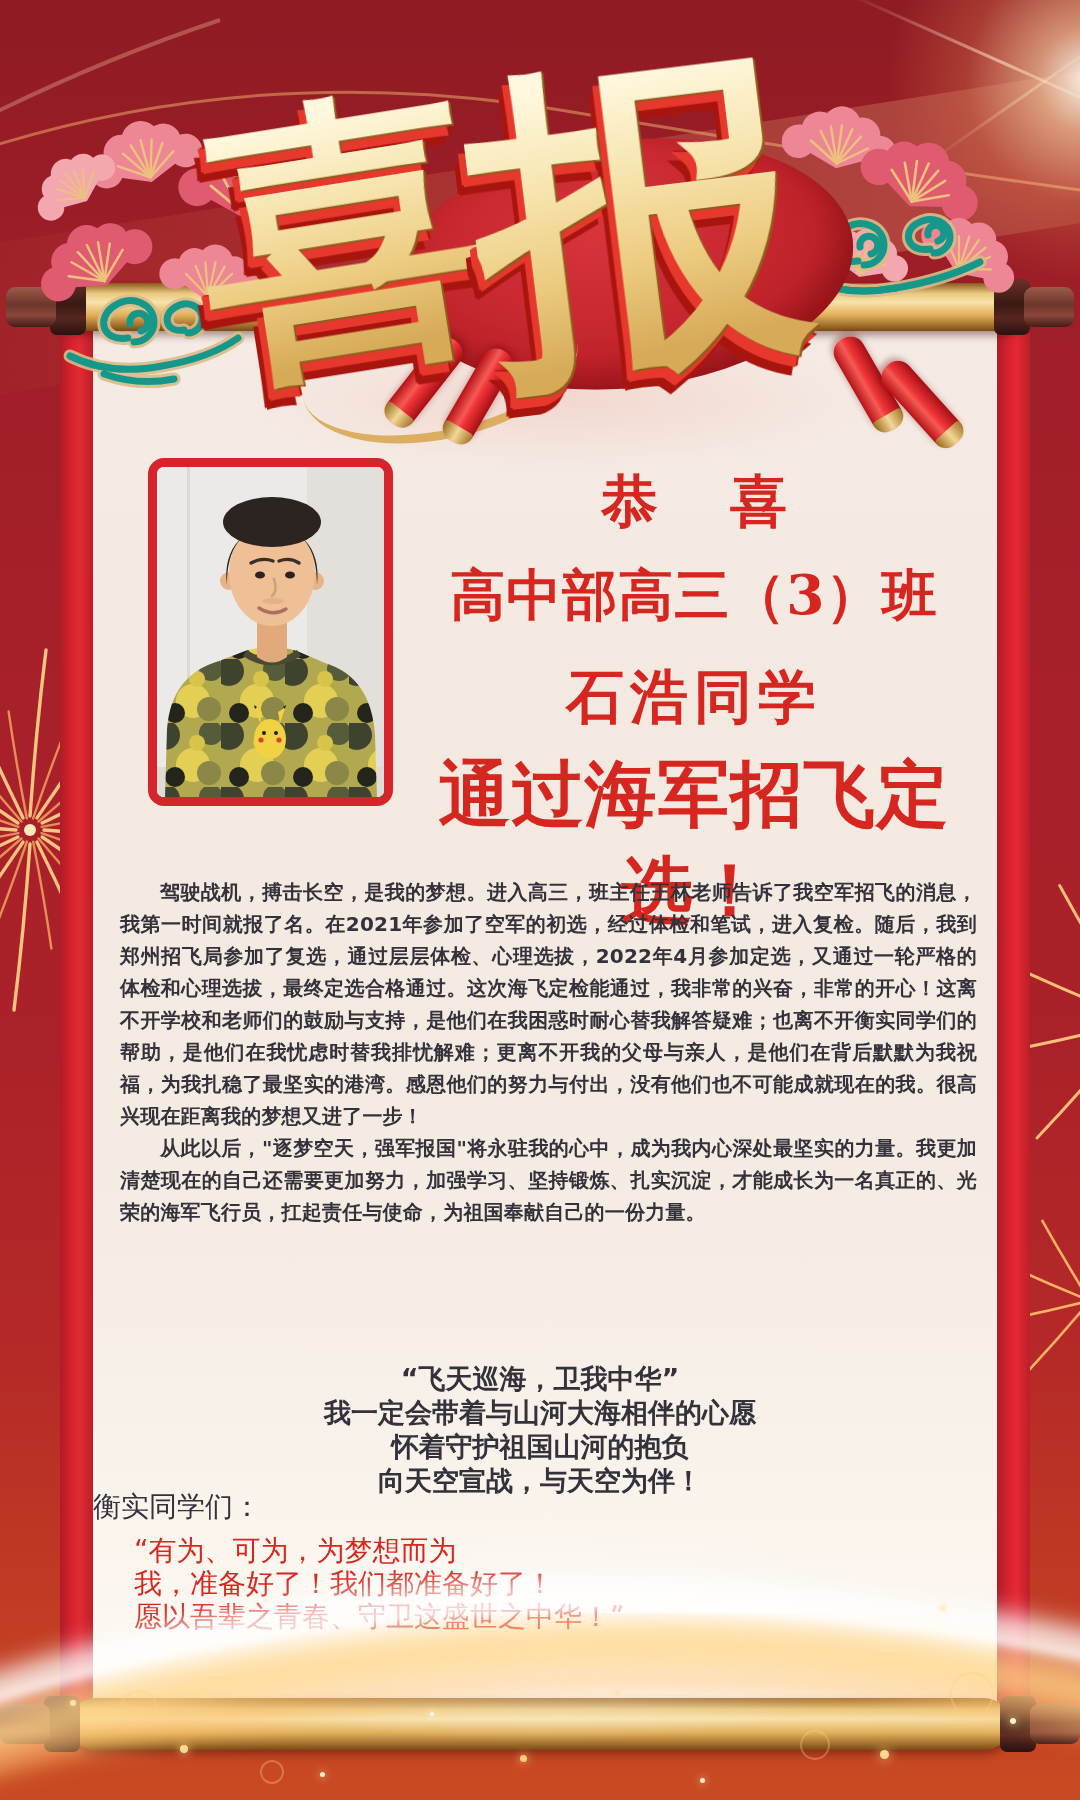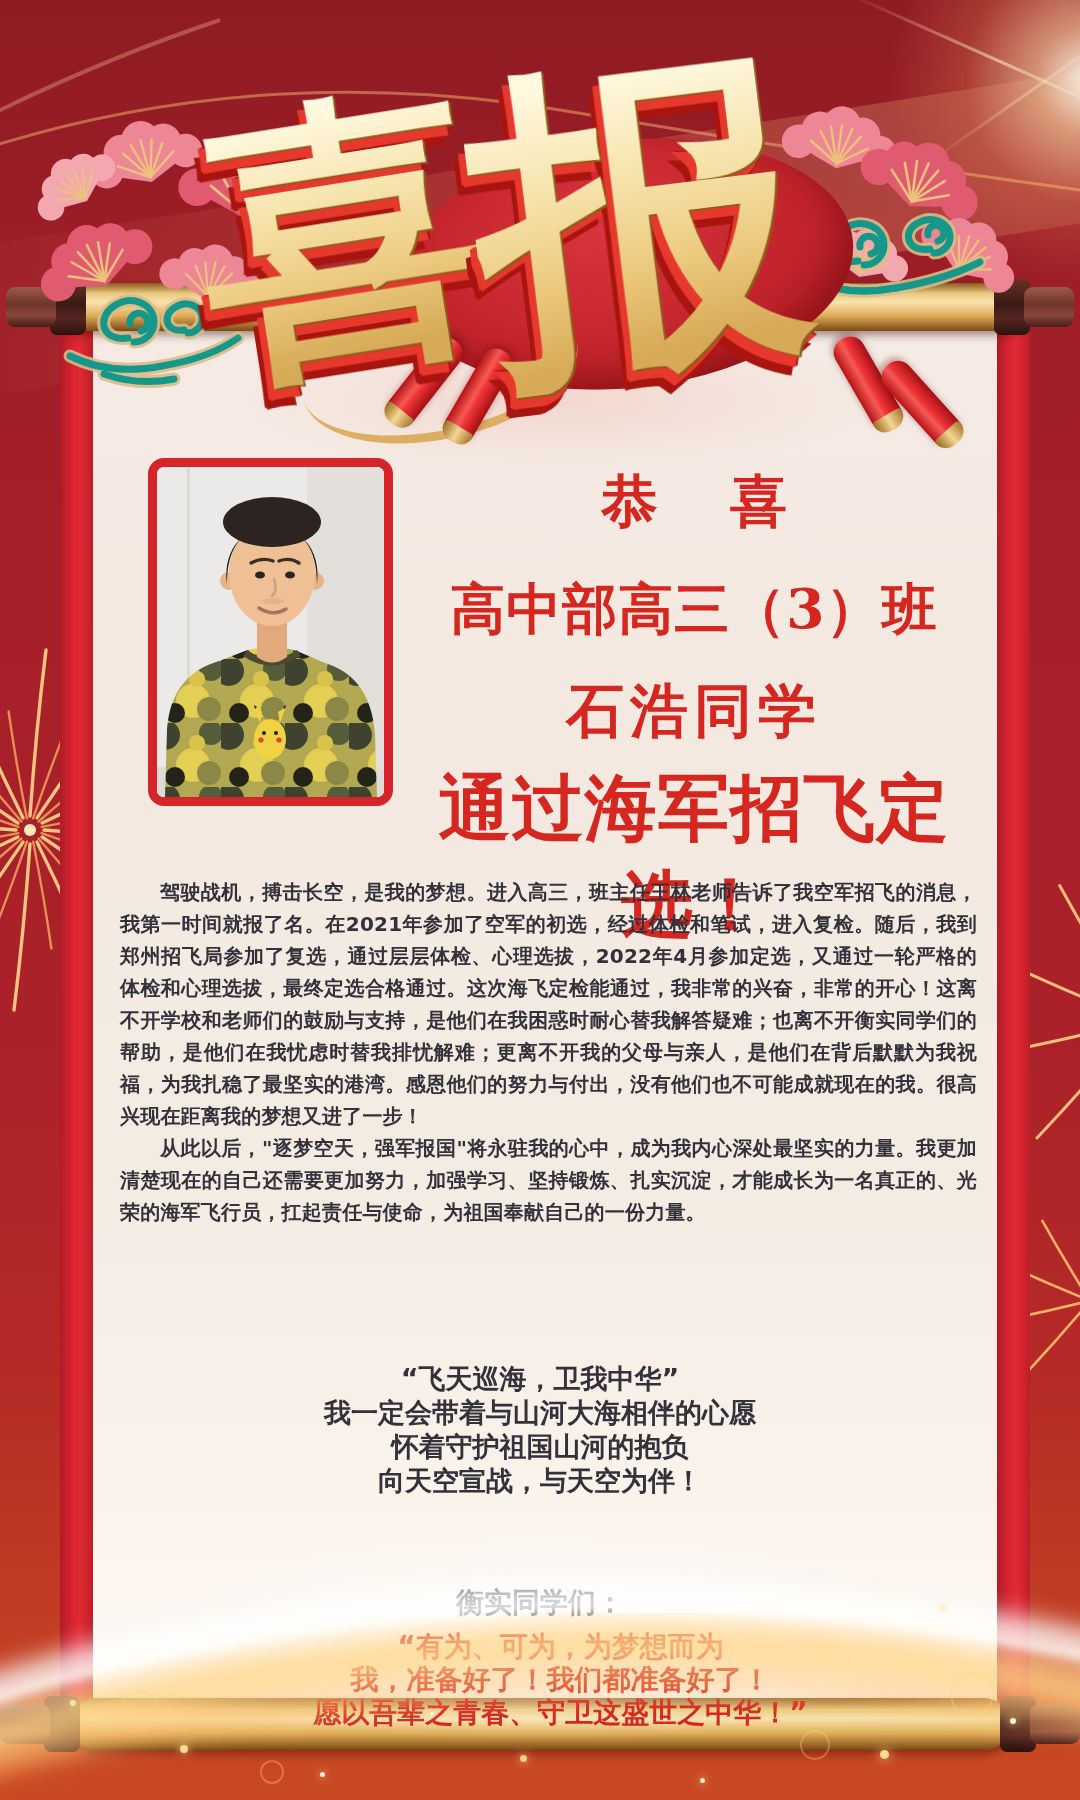--- a/index.html
+++ b/index.html
@@ -60,31 +60,31 @@
   .kr1{left:408px;top:330px;transform:rotate(-142deg);}
   .kr2{left:462px;top:344px;transform:rotate(-150deg);}
   .kr3{left:852px;top:332px;transform:rotate(150deg);}
   .kr4{left:906px;top:352px;transform:rotate(138deg);}
   
   .photo{left:148px;top:458px;width:245px;height:348px;z-index:4;box-sizing:border-box;
     border:9px solid #d6242b;border-radius:16px;background:#fff;overflow:hidden;}
   
   .congrats{left:400px;top:452px;width:588px;z-index:4;text-align:center;color:#d5271f;
     font-family:"DejaVu Serif","Liberation Serif",serif;font-weight:bold;}
-  .congrats .greeting{font-size:57px;letter-spacing:26px;text-indent:26px;padding-top:12px;margin-bottom:32px;}
+  .congrats .greeting{font-size:57px;letter-spacing:26px;text-indent:26px;padding-top:12px;margin-bottom:18px;}
   .congrats .class-line{font-size:55px;letter-spacing:1px;margin-bottom:26px;}
   .congrats .student-line{font-size:58px;letter-spacing:6px;margin-bottom:10px;}
   .congrats .achieve-line{font-size:72px;letter-spacing:1px;}
   
   .article{left:120px;top:876px;width:857px;z-index:4;color:#33323b;font-size:20px;line-height:32px;
     font-weight:bold;text-align:justify;letter-spacing:.2px;}
   .article p{margin:0;text-indent:2em;}
   .pledge{left:93px;top:1362px;width:894px;z-index:6;text-align:center;color:#33323b;
     font-size:27px;line-height:34px;font-weight:bold;}
-  .closing{left:93px;top:1584px;width:894px;z-index:6;text-align:center;font-weight:bold;}
+  .closing{left:93px;top:1488px;width:894px;z-index:6;text-align:left;font-weight:normal;}
   .closing .salutation{color:#33323b;font-size:28px;margin-bottom:8px;}
   .closing .red-lines div{color:#d5271f;font-size:28px;line-height:33px;margin-left:41px;}
   
   .deco{z-index:4;pointer-events:none;}
   svg{display:block;}
   
   .dot{border-radius:50%;z-index:7;}
   .ring{border-radius:50%;z-index:7;border:2px solid rgba(255,205,130,.35);}
   .sweep{left:0;top:1520px;width:1080px;height:280px;z-index:6;pointer-events:none;}
 </style>

